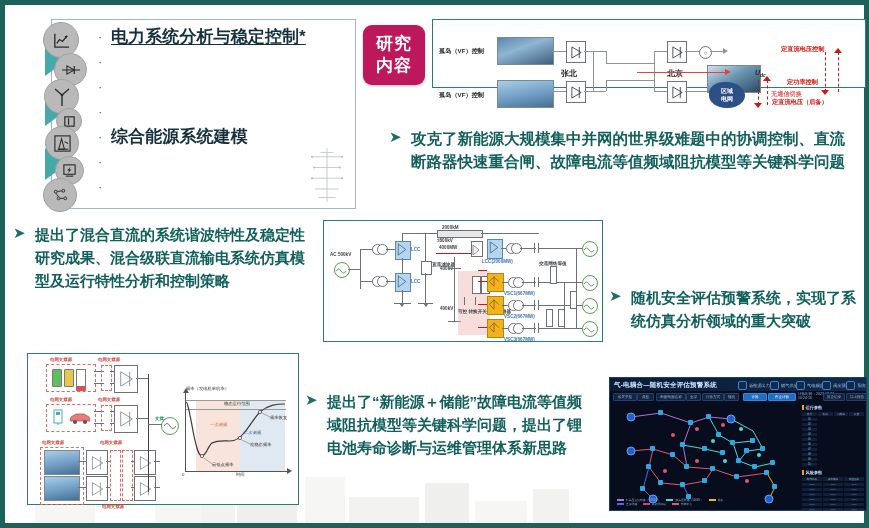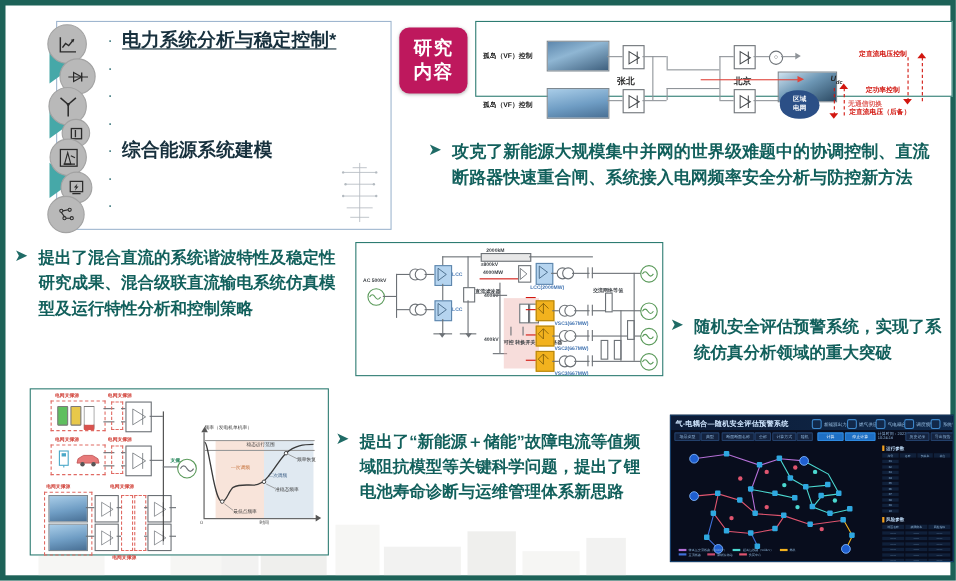--- a/index.html
+++ b/index.html
@@ -410,21 +410,21 @@
     <div class="lbl red" style="left:339px;top:78px;">定直流电压（后备）</div>
 
     <div class="arrw" style="left:392px;top:32px;height:40px;"></div>
     <div style="position:absolute;left:388px;top:70px;width:0;height:0;border-top:5px solid #d2160f;border-left:4px solid transparent;border-right:4px solid transparent;"></div>
     <div class="arrw" style="left:405px;top:32px;height:40px;"></div>
     <div style="position:absolute;left:401px;top:28px;width:0;height:0;border-bottom:5px solid #d2160f;border-left:4px solid transparent;border-right:4px solid transparent;"></div>
   </div>
 
   <div class="tblock" id="t1">
     <span class="arrow">➤</span>
-    <span class="body">攻克了新能源大规模集中并网的世界级难题中的协调控制、直流断路器快速重合闸、系统接入电网频率安全分析与防控新方法</span>
+    <span class="body">攻克了新能源大规模集中并网的世界级难题中的协调控制、直流断路器快速重合闸、故障电流等值频域阻抗模型等关键科学问题</span>
   </div>
 
   <div class="tblock" id="t2">
     <span class="arrow">➤</span>
     <span class="body">提出了混合直流的系统谐波特性及稳定性研究成果、混合级联直流输电系统仿真模型及运行特性分析和控制策略</span>
   </div>
 
   <div class="panel teal" id="midcirc">
 
     <div class="cgen" style="left:10px;top:41px;width:14px;height:14px;">

